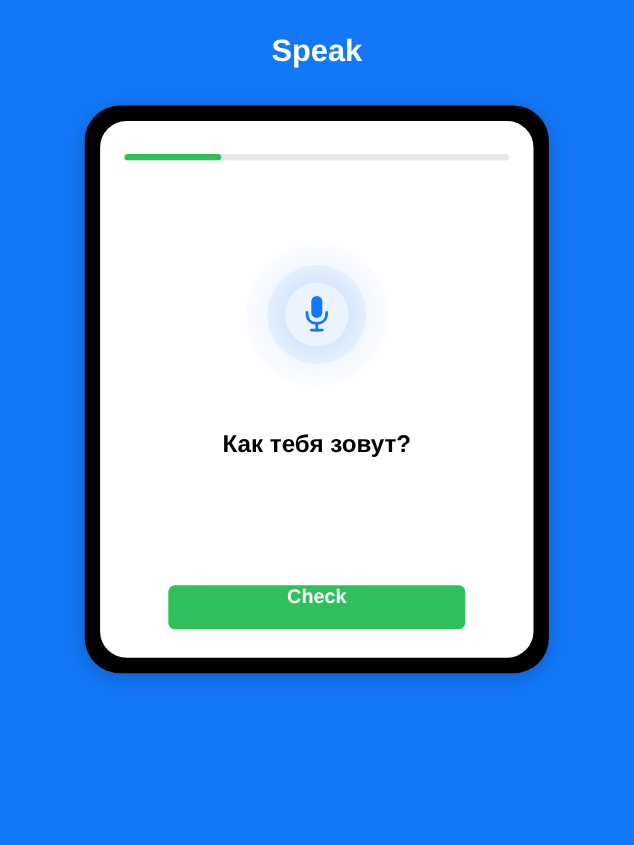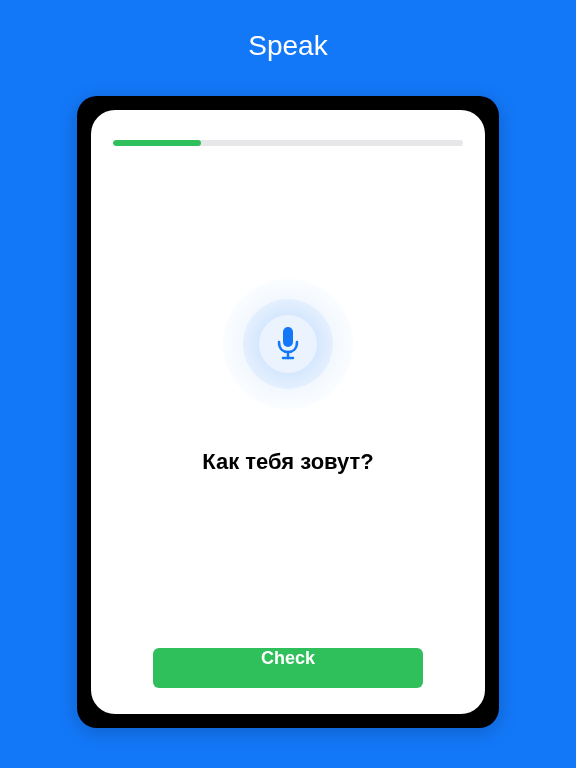--- a/index.html
+++ b/index.html
@@ -13,29 +13,29 @@
       background: #1378f8;
       font-family: -apple-system, BlinkMacSystemFont, 'Segoe UI', Arial, sans-serif;
       display: flex;
       flex-direction: column;
       align-items: center;
       overflow: hidden;
     }
     .page-title {
       color: #ffffff;
       font-size: 28px;
-      font-weight: 400;
+      font-weight: 700;
       margin-top: 30px;
       margin-bottom: 34px;
     }
     .device-frame {
       width: 422px;
-      height: 632px;
+      height: 516px;
       background: #000000;
-      border-radius: 20px;
+      border-radius: 32px;
       padding: 14px;
       box-shadow: 0 4px 20px rgba(0,0,0,0.2);
     }
     .device-screen {
       width: 100%;
       height: 100%;
       background: #ffffff;
       border-radius: 24px;
       display: flex;
       flex-direction: column;

